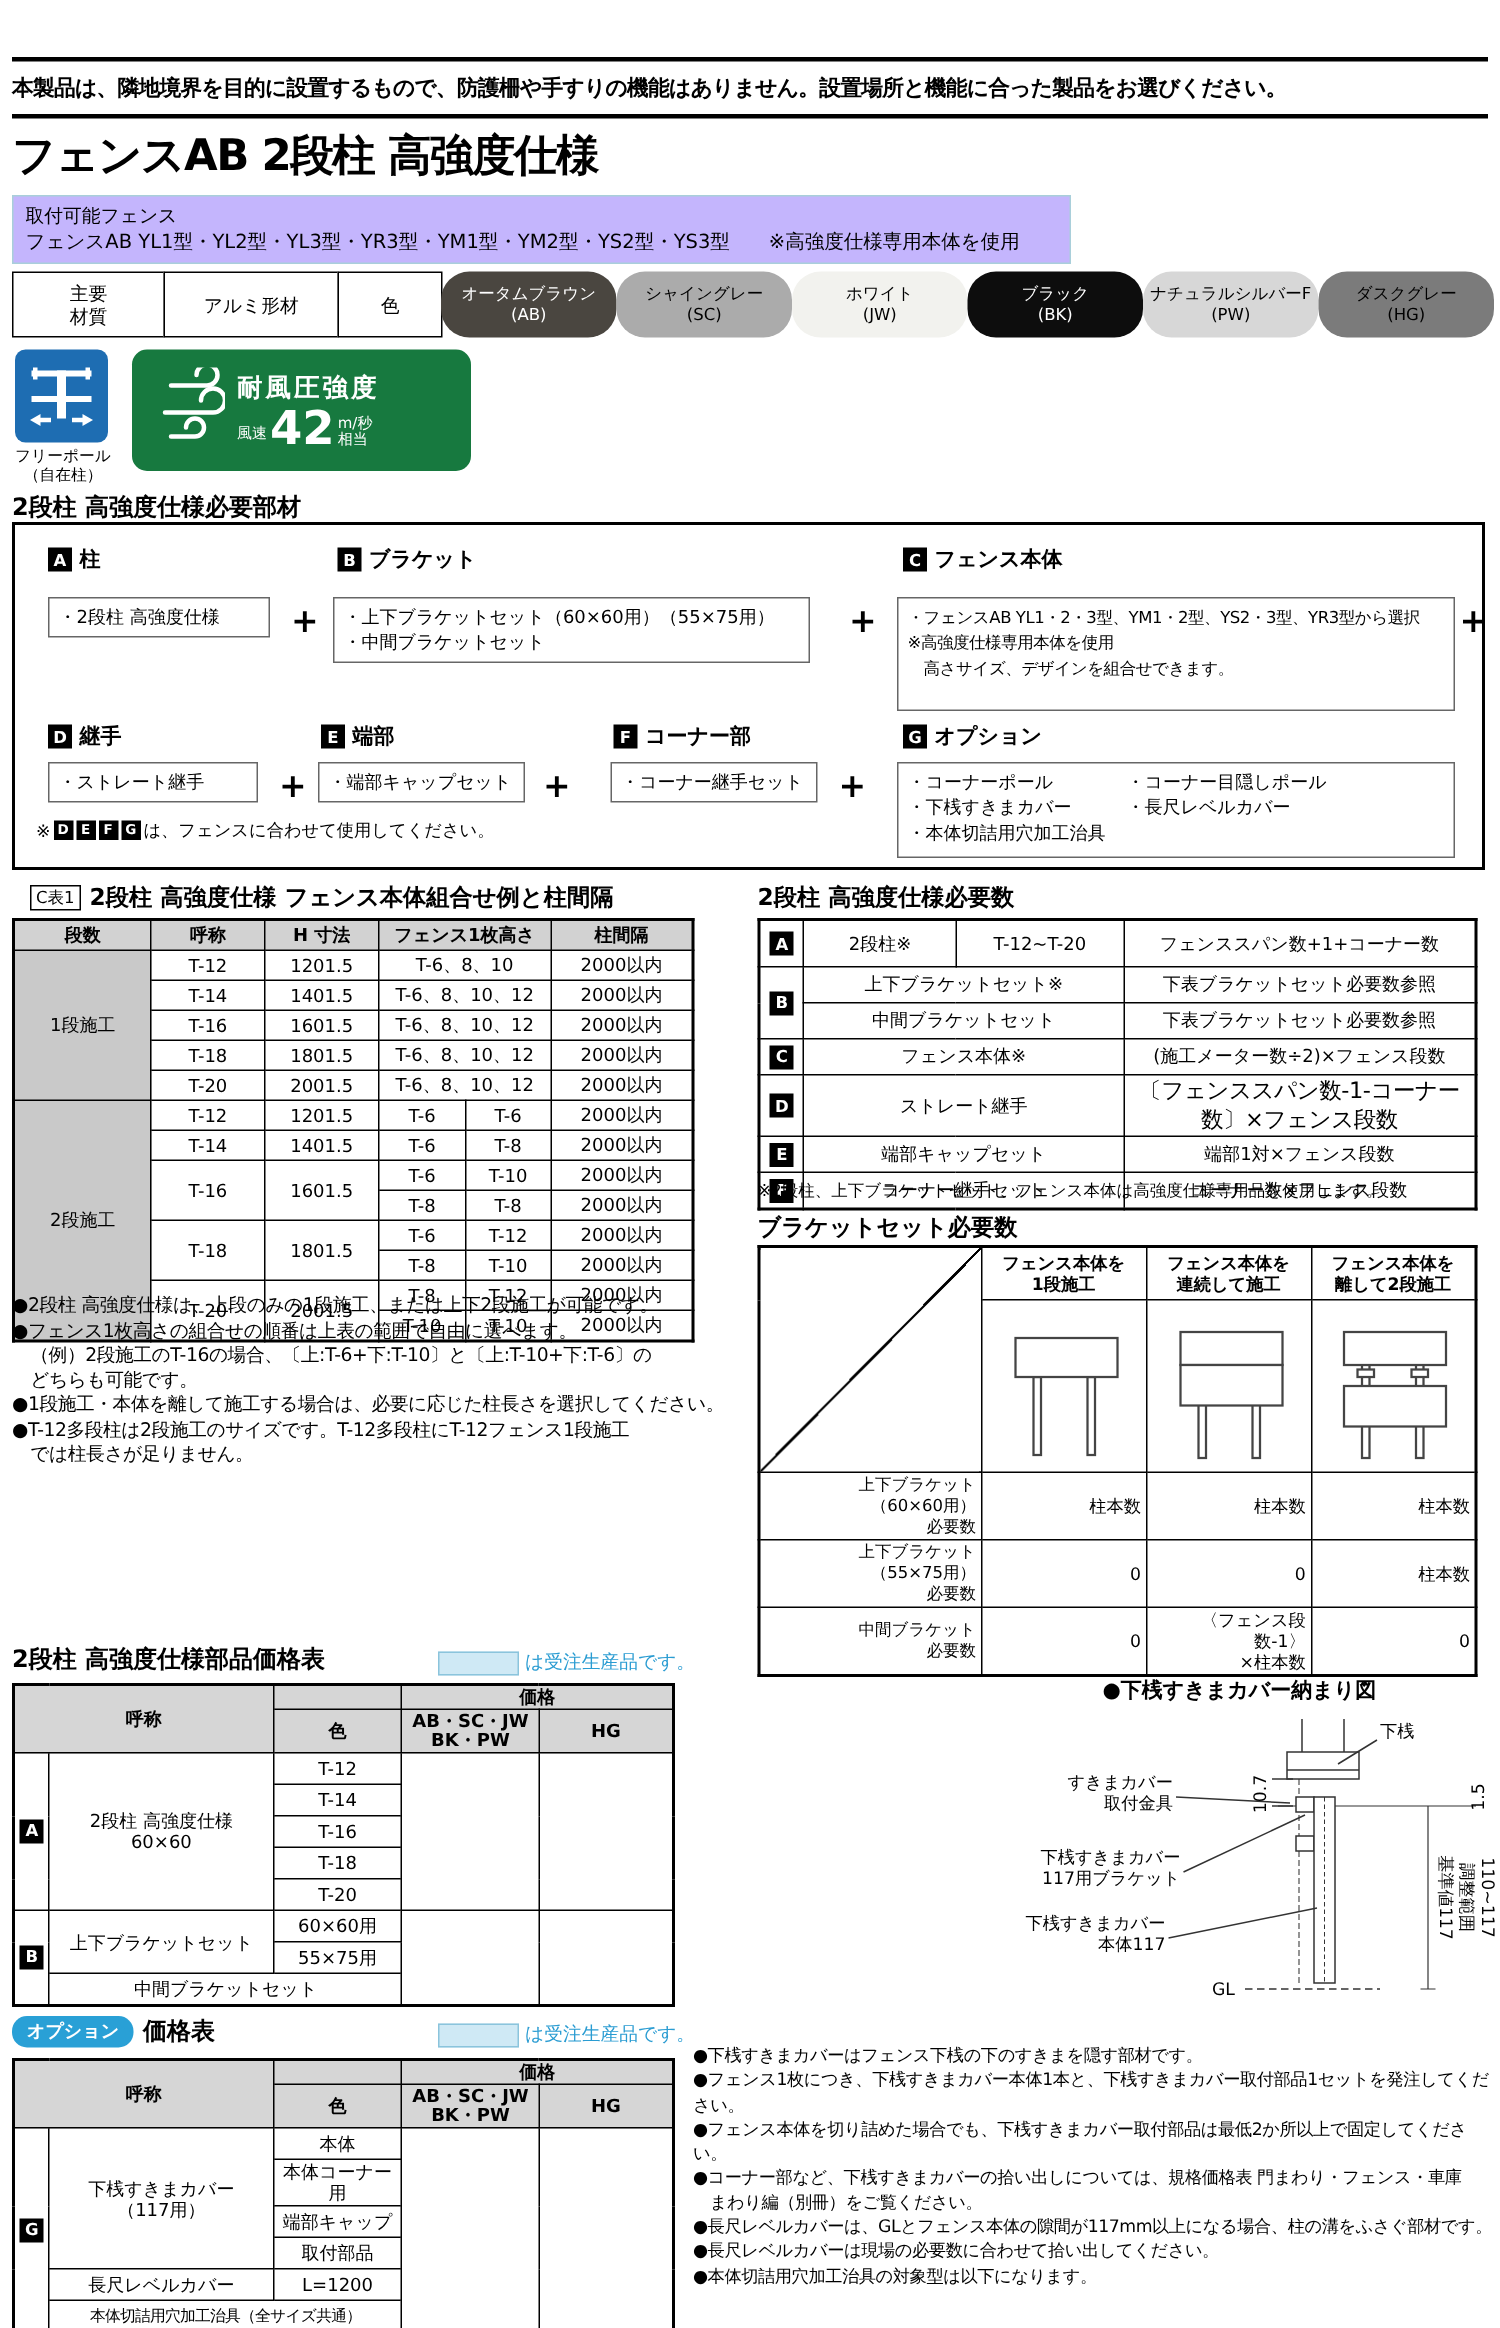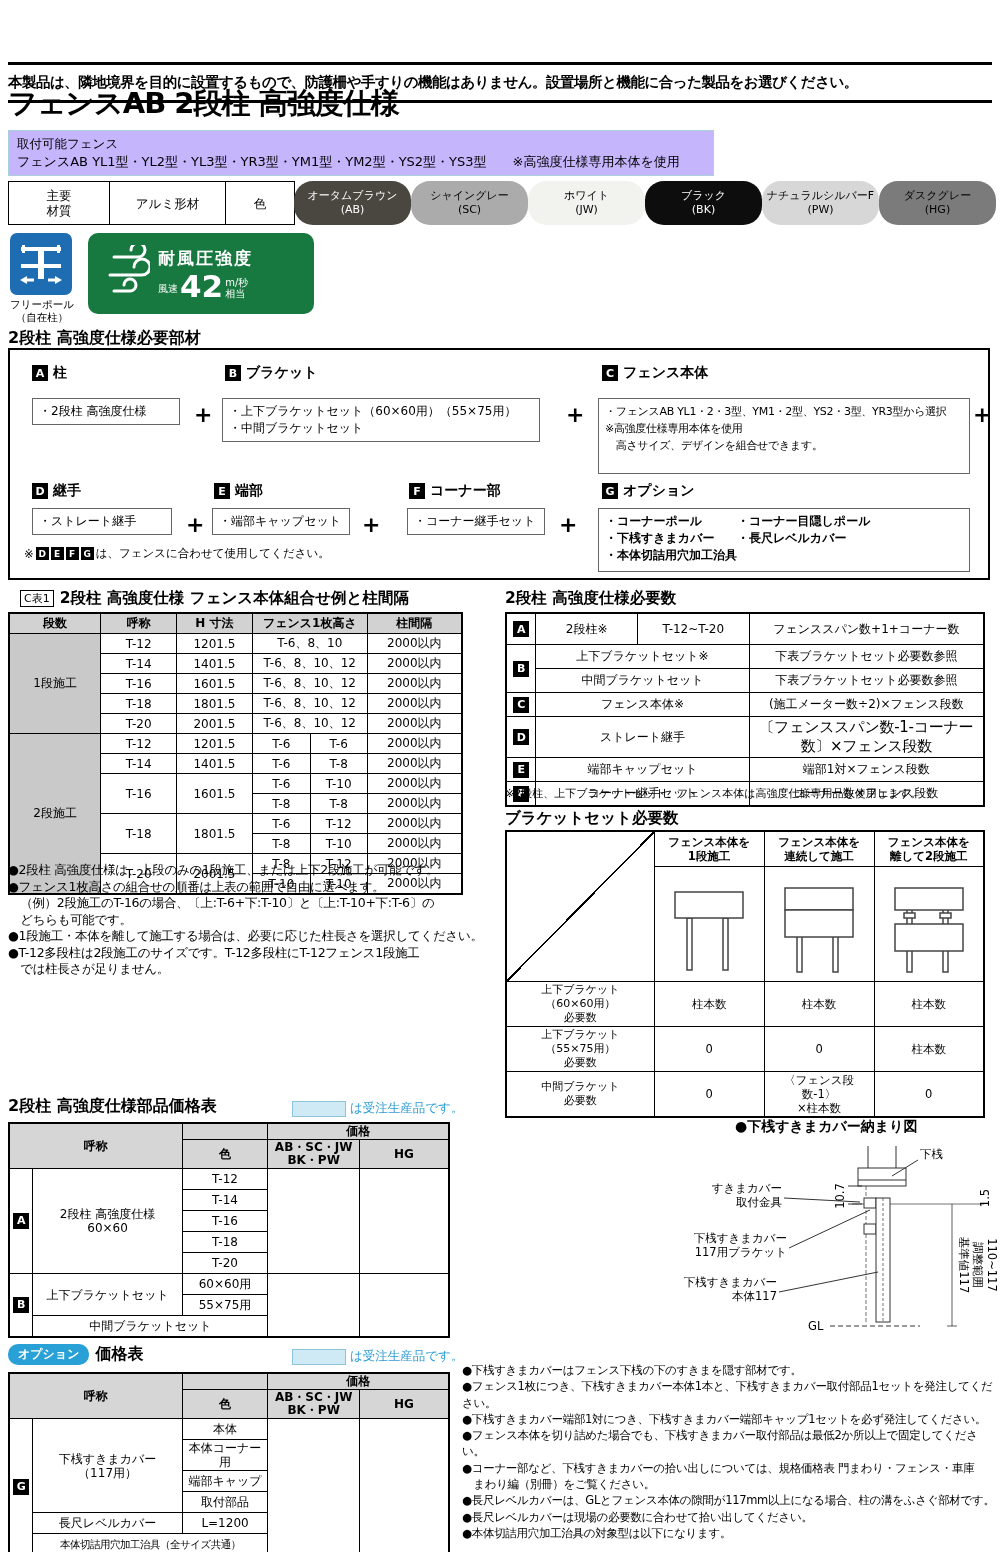--- a/index.html
+++ b/index.html
@@ -1,21 +1,21 @@
 <!DOCTYPE html>
 <html><head>
 <meta charset="utf-8">
 <style>
   html,body{margin:0;padding:0;}
   body{width:1000px;height:1552px;position:relative;background:#fff;color:#000;
        font-family:"DejaVu Sans","Liberation Sans",sans-serif;font-size:12px;}
   .abs{position:absolute;}
   
   .notice{left:8px;top:38px;width:984px;border-top:3px solid #000;border-bottom:3px solid #000;
-          padding:8px 0;font-weight:bold;font-size:14.5px;letter-spacing:-0.5px;margin-top:24px;}
+          padding:8px 0;font-weight:bold;font-size:14.5px;letter-spacing:-0.5px;}
   .page-title{left:8px;top:84px;font-size:29px;font-weight:bold;letter-spacing:-1px;}
   .compat{left:8px;top:130px;width:688px;background:#c4b5fd;border:1px solid #a9cfda;
           padding:4px 8px;font-size:12.5px;line-height:18px;}
   .compat .l2{font-size:13px;}
   .compat .note{margin-left:26px;}
   
   .matrow{left:8px;top:181px;display:flex;height:44px;}
   .mcell{border:1px solid #000;margin-right:-1px;display:flex;align-items:center;justify-content:center;
          text-align:center;white-space:pre-line;font-size:12.5px;line-height:15px;background:#fff;}
   .swatch{width:117px;display:flex;flex-direction:column;align-items:center;justify-content:center;
@@ -31,21 +31,21 @@
   .wind-pre{font-size:10px;margin-bottom:5px;}
   .wind-val{font-size:31px;font-weight:bold;line-height:30px;margin:0 2px;}
   .wind-unit{font-size:10px;line-height:11px;margin-bottom:2px;}
   
   .parts-title{left:8px;top:328px;font-size:16px;font-weight:bold;}
   .partsbox{left:8px;top:348px;width:978px;height:228px;border:2px solid #000;}
   .pitem{position:absolute;display:flex;align-items:center;gap:5px;font-size:14px;font-weight:bold;}
   .pbox{position:absolute;border:1px solid #666;padding:4px 6px;font-size:12px;line-height:17px;box-sizing:border-box;}
   .pbox.small-font{font-size:11px;letter-spacing:-0.3px;}
   .plus{position:absolute;font-size:22px;font-weight:bold;}
-  .gcols{display:flex;gap:0;font-weight:bold;}
+  .gcols{display:flex;gap:14px;}
   .pnote{position:absolute;font-size:11.5px;display:flex;align-items:center;gap:2px;}
   .kbox{display:inline-flex;width:16px;height:16px;background:#000;color:#fff;font-size:11px;font-weight:bold;
         align-items:center;justify-content:center;flex:0 0 auto;}
   .kbox.sm{width:13px;height:13px;font-size:9px;}
   
   table{border-collapse:collapse;background:#fff;}
   td,th{border:1px solid #000;padding:1px 3px;text-align:center;vertical-align:middle;}
   th{font-weight:bold;}
   .t-combo{width:455px;font-size:12px;border:2px solid #000;}
   .t-combo th{background:#d2d2d2;height:17px;font-weight:bold;font-size:12px;}
@@ -56,21 +56,21 @@
   .ctitle{font-size:15.5px;font-weight:bold;}
   .t-qty{width:480px;font-size:12px;border:2px solid #000;}
   .t-qty td{height:21px;}
   .t-qty td.sm{font-size:15px;letter-spacing:-0.3px;}
   .t-qty td.tall{height:28px;}
   .qty-title{left:505px;top:588px;font-size:15.5px;font-weight:bold;}
   .qty-note{left:505px;top:786px;font-size:11px;}
   .btitle{left:505px;top:808px;font-size:15.5px;font-weight:bold;}
   .btable{left:505px;top:830px;width:480px;font-size:11.5px;border:2px solid #000;}
   .btable th{background:#fff;font-weight:bold;white-space:pre-line;line-height:14px;height:32px;}
-  .btable td{white-space:pre-line;line-height:14px;}
+  .btable td{white-space:pre-line;line-height:14px;text-align:right;}
   .btable td.diag{background-image:linear-gradient(to bottom right,transparent 49.6%,#000 49.6%,#000 50.4%,transparent 50.4%);}
   .btable td.bval{height:42px;}
   .btable td.blabel{font-size:11px;}
   .dcell{height:100px;}
   
   .pt-title{font-size:16px;font-weight:bold;}
   .legend{display:flex;align-items:center;gap:4px;font-size:12.5px;}
   .lg-swatch{width:52px;height:14px;background:#cfe9f5;border:1px solid #8bc4dc;}
   .lg-text{color:#2a9cd2;}
   .t-price{width:442px;font-size:12px;border:2px solid #000;}
@@ -639,20 +639,19 @@
   <text transform="rotate(-90 292 56)" x="292" y="56" text-anchor="middle">10.7</text>
   <text transform="rotate(-90 437 58)" x="437" y="58" text-anchor="middle">1.5</text>
   <text transform="rotate(90 408 125)" x="408" y="125" text-anchor="middle">基準値117</text>
   <text transform="rotate(90 422 125)" x="422" y="125" text-anchor="middle">調整範囲</text>
   <text transform="rotate(90 436 125)" x="436" y="125" text-anchor="middle">110~117</text>
 </svg>
 
 <div class="abs notes notes-right">
     <div>●下桟すきまカバーはフェンス下桟の下のすきまを隠す部材です。</div>
     <div>●フェンス1枚につき、下桟すきまカバー本体1本と、下桟すきまカバー取付部品1セットを発注してください。</div>
-    <div>●下桟すきまカバー端部1対につき、下桟すきまカバー端部キャップ1セットを必ず発注してください。</div>
     <div>●フェンス本体を切り詰めた場合でも、下桟すきまカバー取付部品は最低2か所以上で固定してください。</div>
     <div>●コーナー部など、下桟すきまカバーの拾い出しについては、規格価格表 門まわり・フェンス・車庫</div>
     <div>　まわり編（別冊）をご覧ください。</div>
     <div>●長尺レベルカバーは、GLとフェンス本体の隙間が117mm以上になる場合、柱の溝をふさぐ部材です。</div>
     <div>●長尺レベルカバーは現場の必要数に合わせて拾い出してください。</div>
     <div>●本体切詰用穴加工治具の対象型は以下になります。</div>
   </div>
 
 </body></html>

